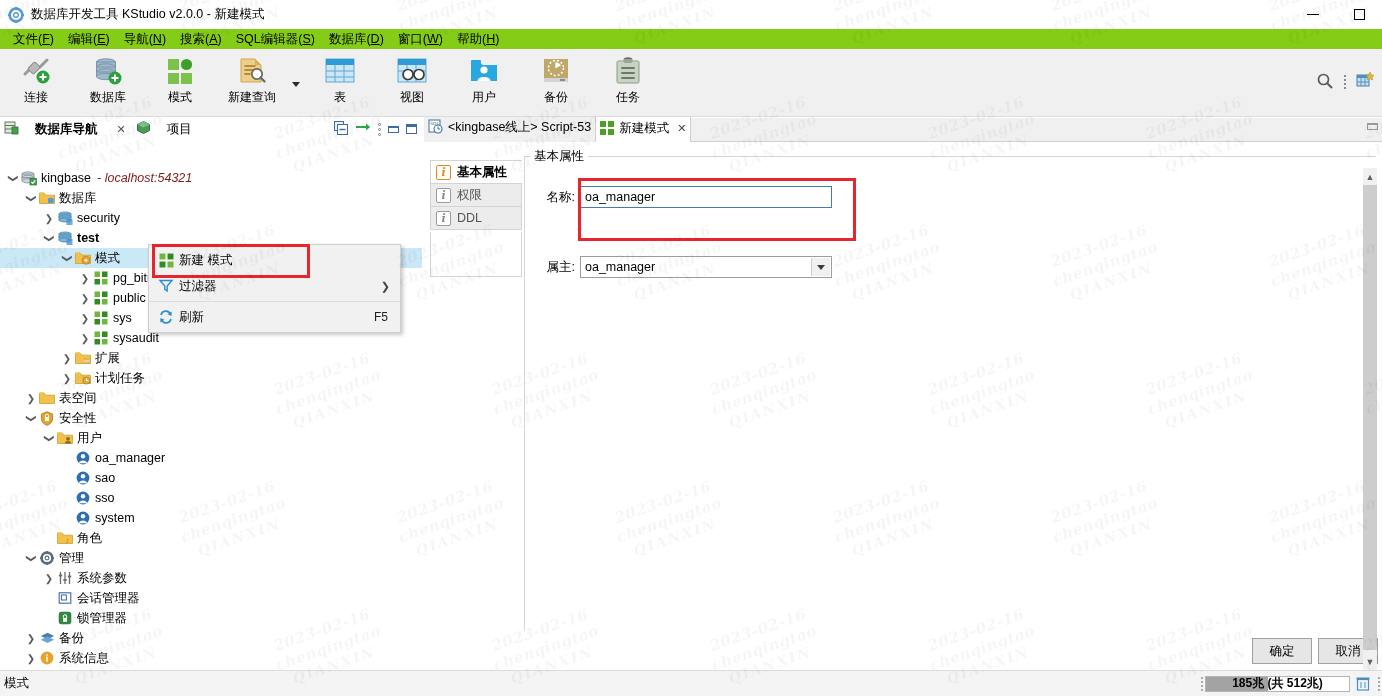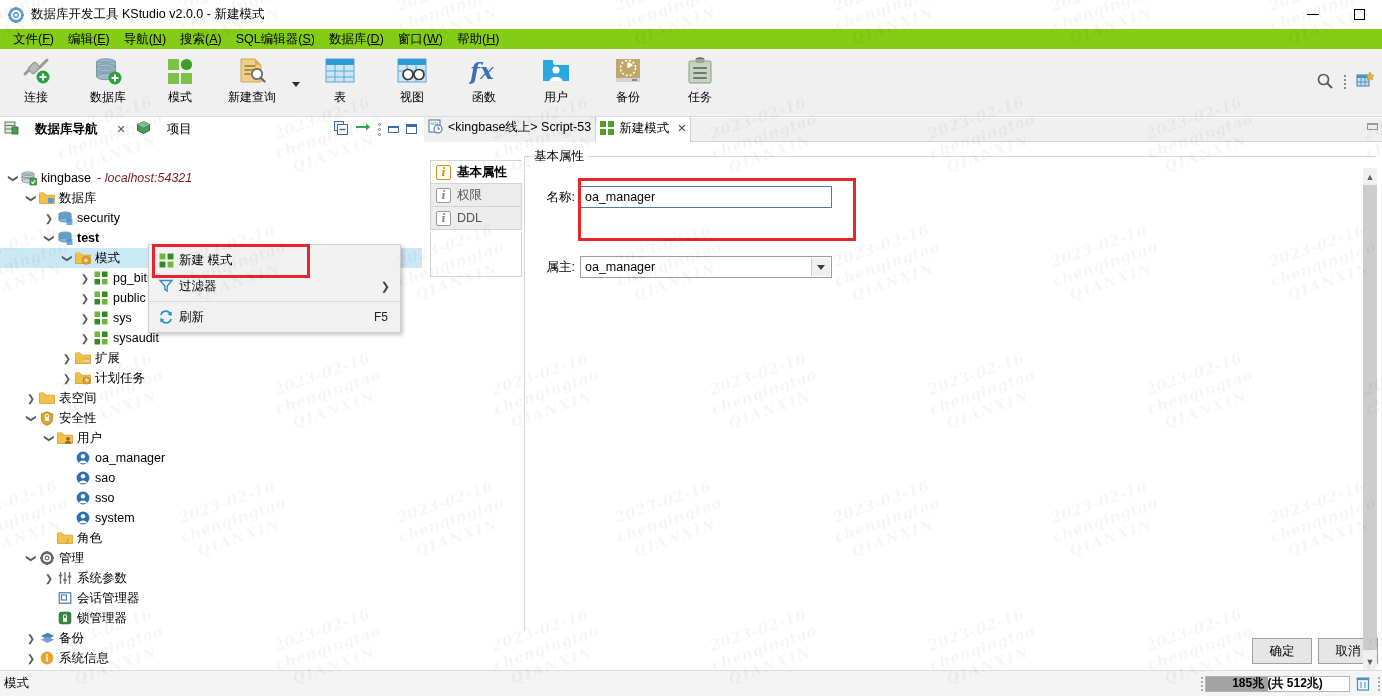--- a/index.html
+++ b/index.html
@@ -648,28 +648,20 @@
               <circle cx="12" cy="18.5" r="5" fill="#fff" stroke="#3a3a3a" stroke-width="1.7"></circle>
               <circle cx="23" cy="18.5" r="5" fill="#fff" stroke="#3a3a3a" stroke-width="1.7"></circle>
               <line x1="17" y1="18" x2="18" y2="18" stroke="#3a3a3a" stroke-width="1.7"></line>
             </svg>
           </span>
           <span class="tb-lb">视图</span>
         </div>
         <div class="tb-item">
           <span class="tb-ic">
             <svg width="30" height="30" viewBox="0 0 30 30">
-              <text x="1" y="23" font-family="DejaVu Serif" font-style="italic" font-weight="bold" font-size="23" fill="#3b6fb5">fx</text>
-            </svg>
-          </span>
-          <span class="tb-lb">函数</span>
-        </div>
-        <div class="tb-item">
-          <span class="tb-ic">
-            <svg width="30" height="30" viewBox="0 0 30 30">
               <path d="M2 6 H11 L13.5 9 H28 V25 H2 Z" fill="#29a8e0"></path>
               <rect x="2" y="4" width="10" height="3" rx="1" fill="#29a8e0"></rect>
               <circle cx="15" cy="14" r="3.6" fill="#fff"></circle>
               <path d="M8.5 25 C8.5 19.5 21.5 19.5 21.5 25 Z" fill="#fff"></path>
             </svg>
           </span>
           <span class="tb-lb">用户</span>
         </div>
         <div class="tb-item">
           <span class="tb-ic">

